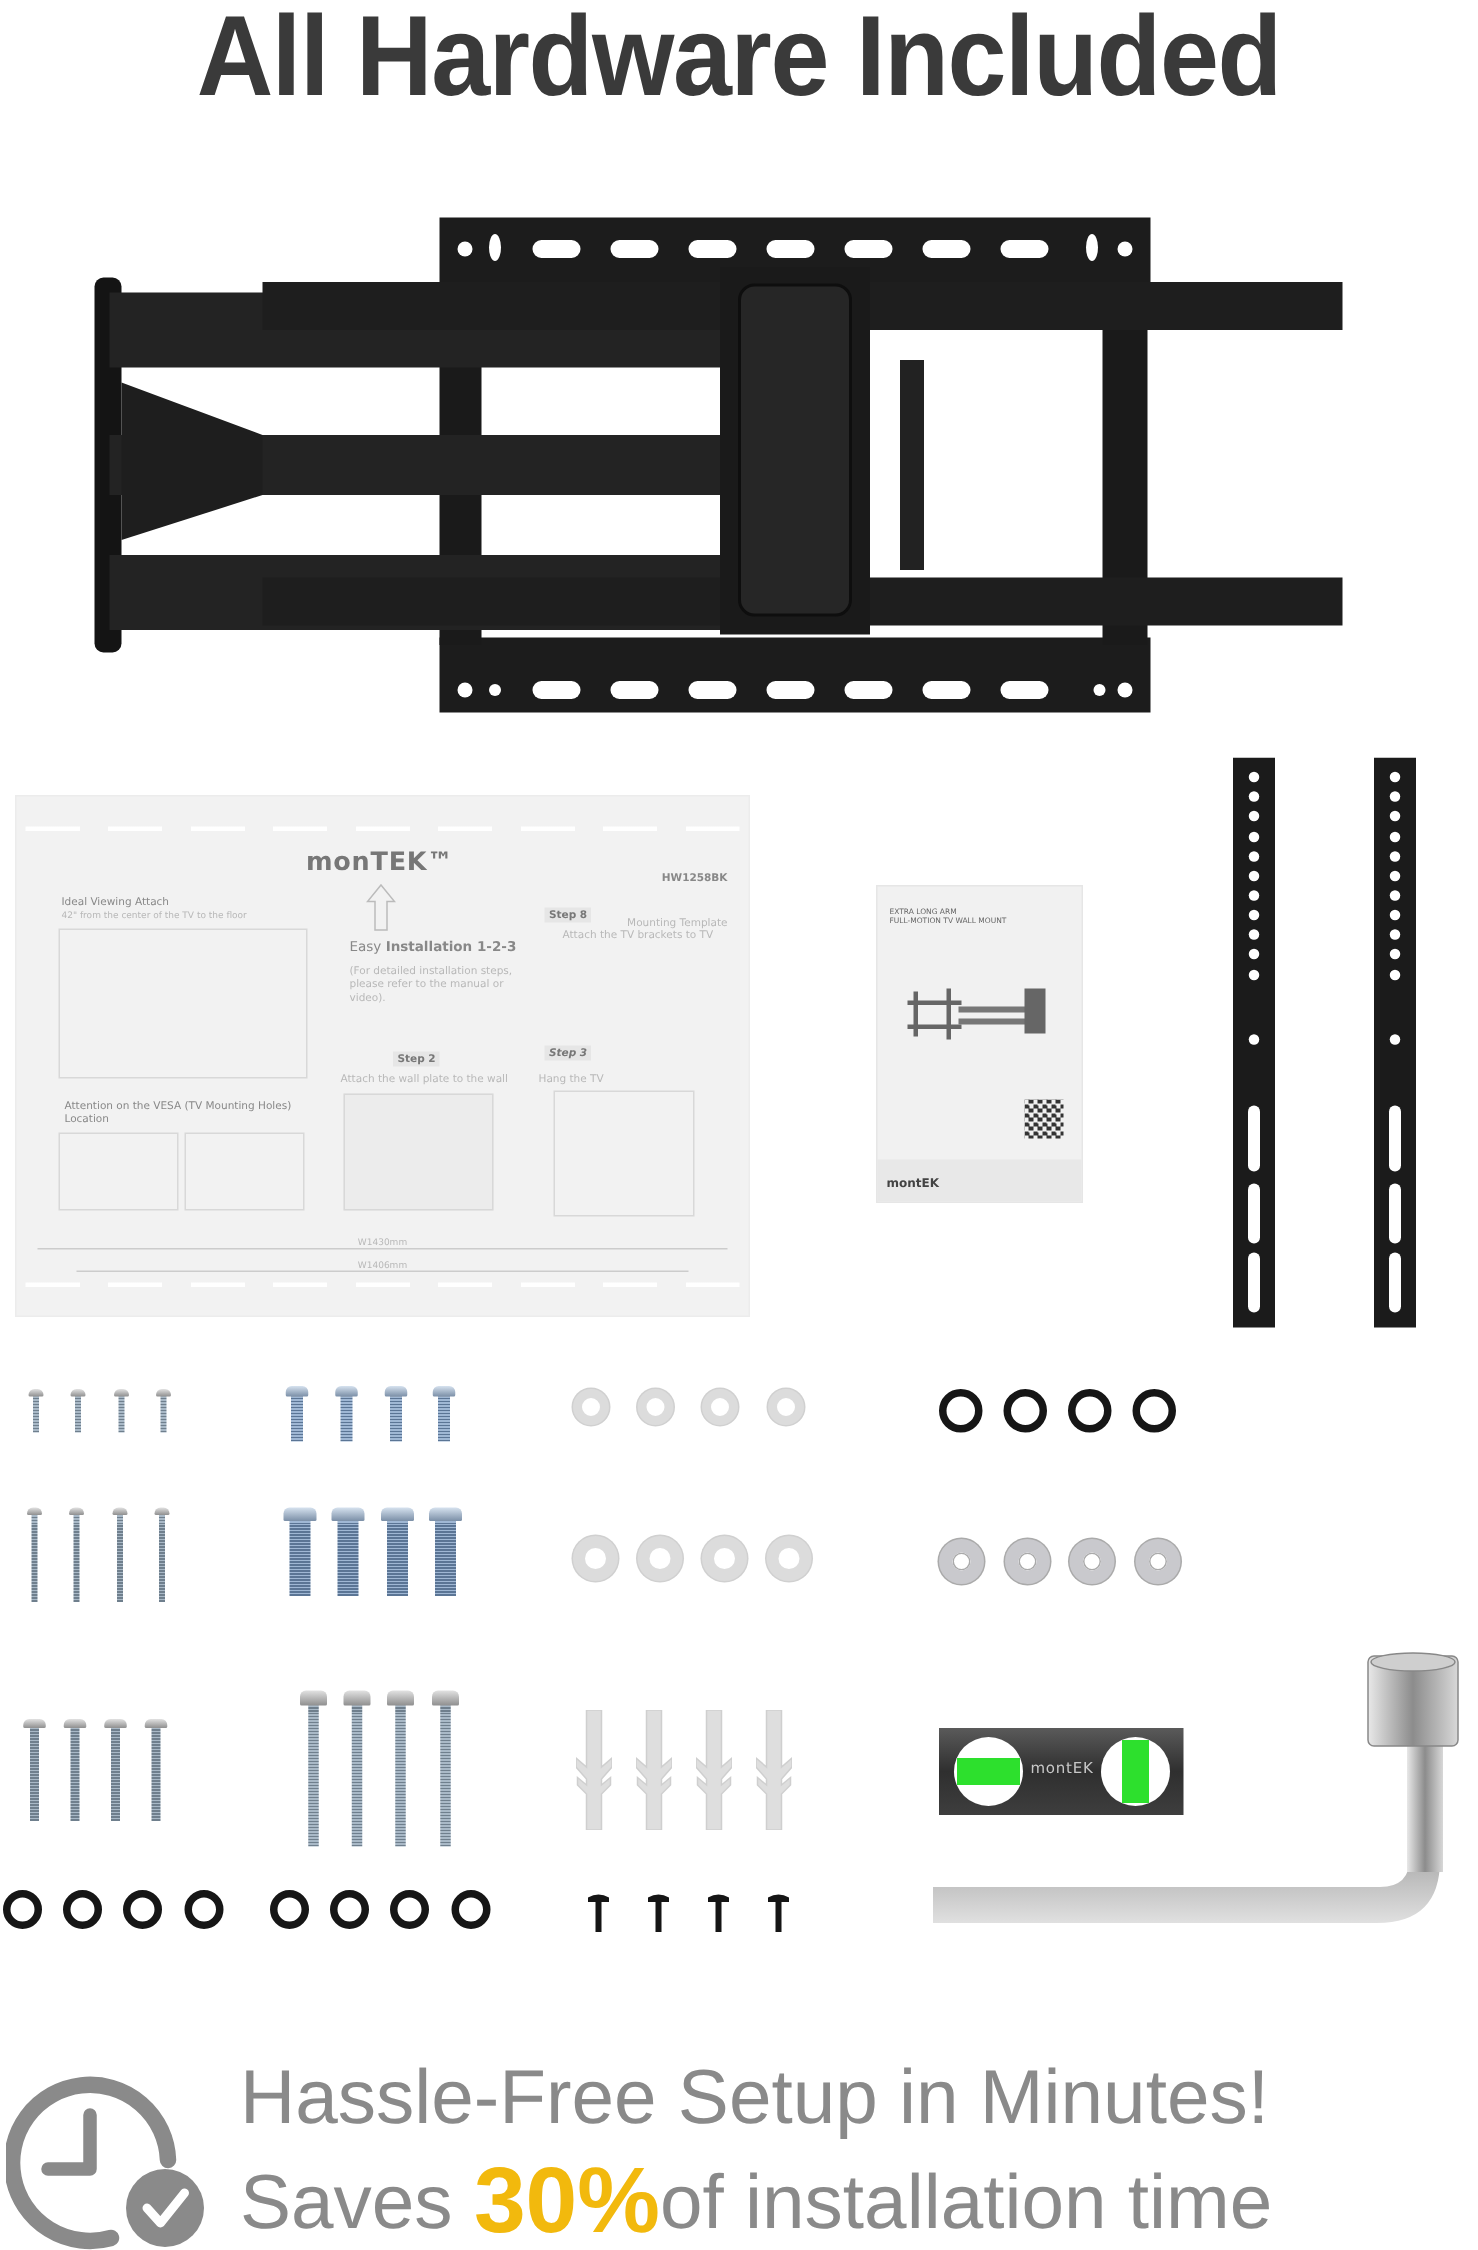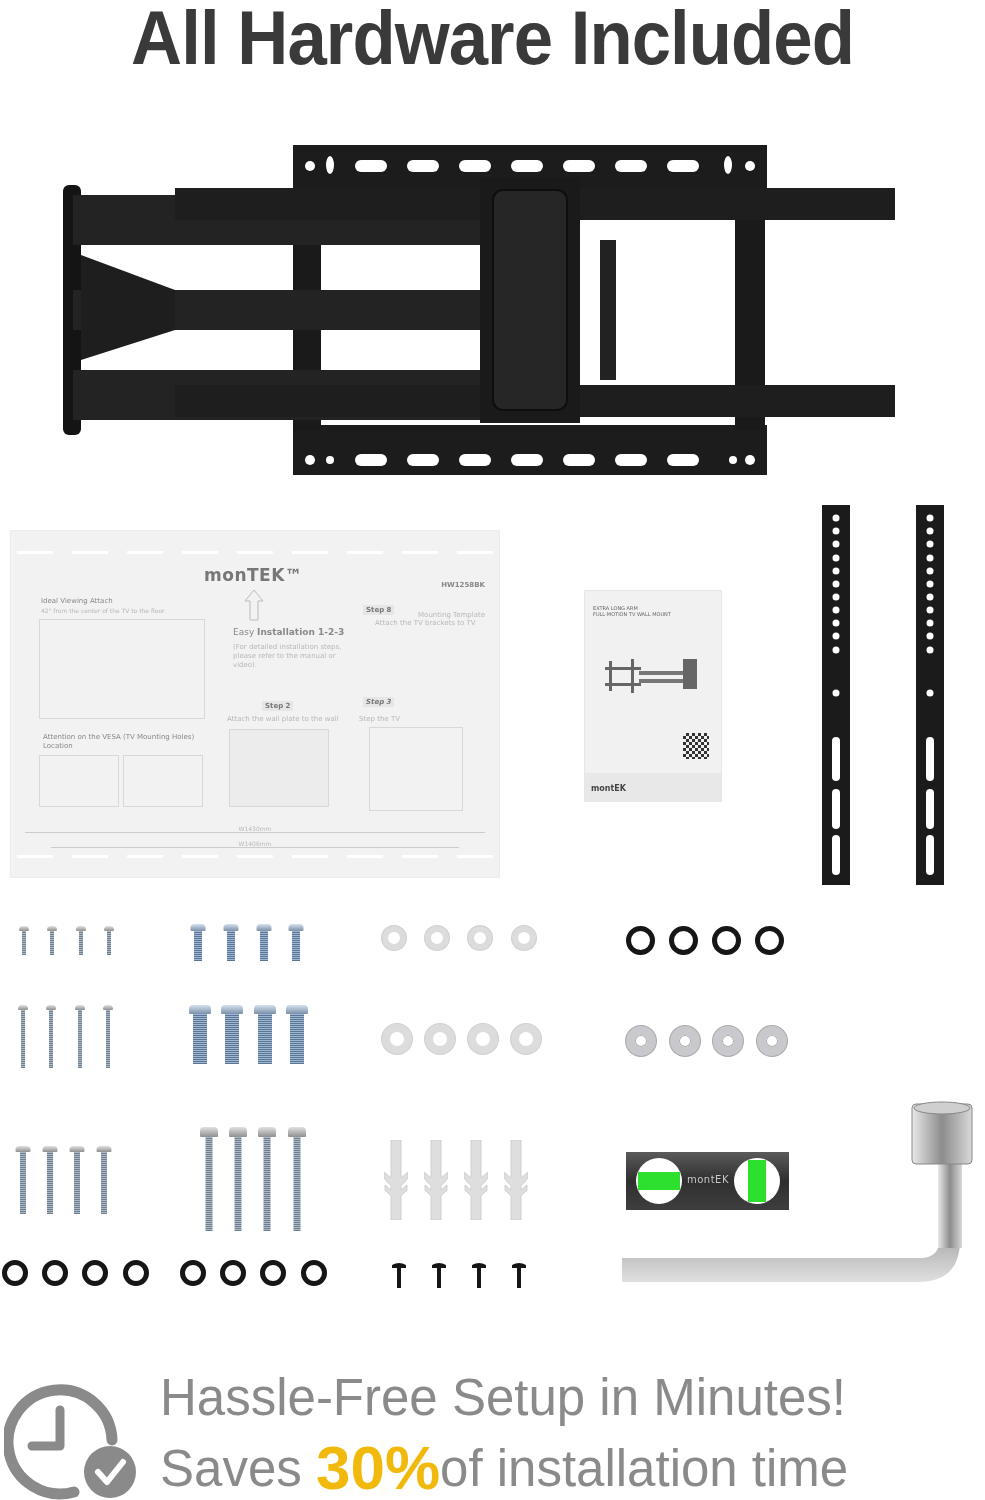--- a/index.html
+++ b/index.html
@@ -134,21 +134,21 @@
     <span>Easy</span>
     <span style="font-weight:bold">Installation 1-2-3</span>
   </div>
   <div class="tpl-text" style="left:222px;top:112px;width:110px;">(For detailed installation steps, please refer to the manual or video).</div>
 
   <div class="step-badge" style="left:352px;top:74px;">Step 8</div>
   <div class="tpl-text" style="left:364px;top:88px;">Attach the TV brackets to TV</div>
   <div class="step-badge" style="left:218px;top:170px;margin-left:33px;">Step 2</div>
   <div class="tpl-text" style="left:216px;top:184px;">Attach the wall plate to the wall</div>
   <div class="step-badge" style="left:352px;top:166px;font-style:italic;">Step 3</div>
-  <div class="tpl-text" style="left:348px;top:184px;">Step the TV</div>
+  <div class="tpl-text" style="left:348px;top:184px;">Hang the TV</div>
 
   <div class="tpl-box" style="left:218px;top:198px;width:100px;height:78px;background:#ececec;"></div>
   <div class="tpl-box" style="left:358px;top:196px;width:94px;height:84px;"></div>
 
   <div class="tpl-text tpl-strong" style="left:32px;top:202px;width:160px;">Attention on the VESA (TV Mounting Holes) Location</div>
   <div class="tpl-box" style="left:28px;top:224px;width:80px;height:52px;"></div>
   <div class="tpl-box" style="left:112px;top:224px;width:80px;height:52px;"></div>
 
   <div class="abs" style="left:14px;right:14px;top:301px;height:1px;background:#ccc;"></div>
   <div class="tpl-text" style="left:0;right:0;top:293px;text-align:center;font-size:6px;">W1430mm</div>

